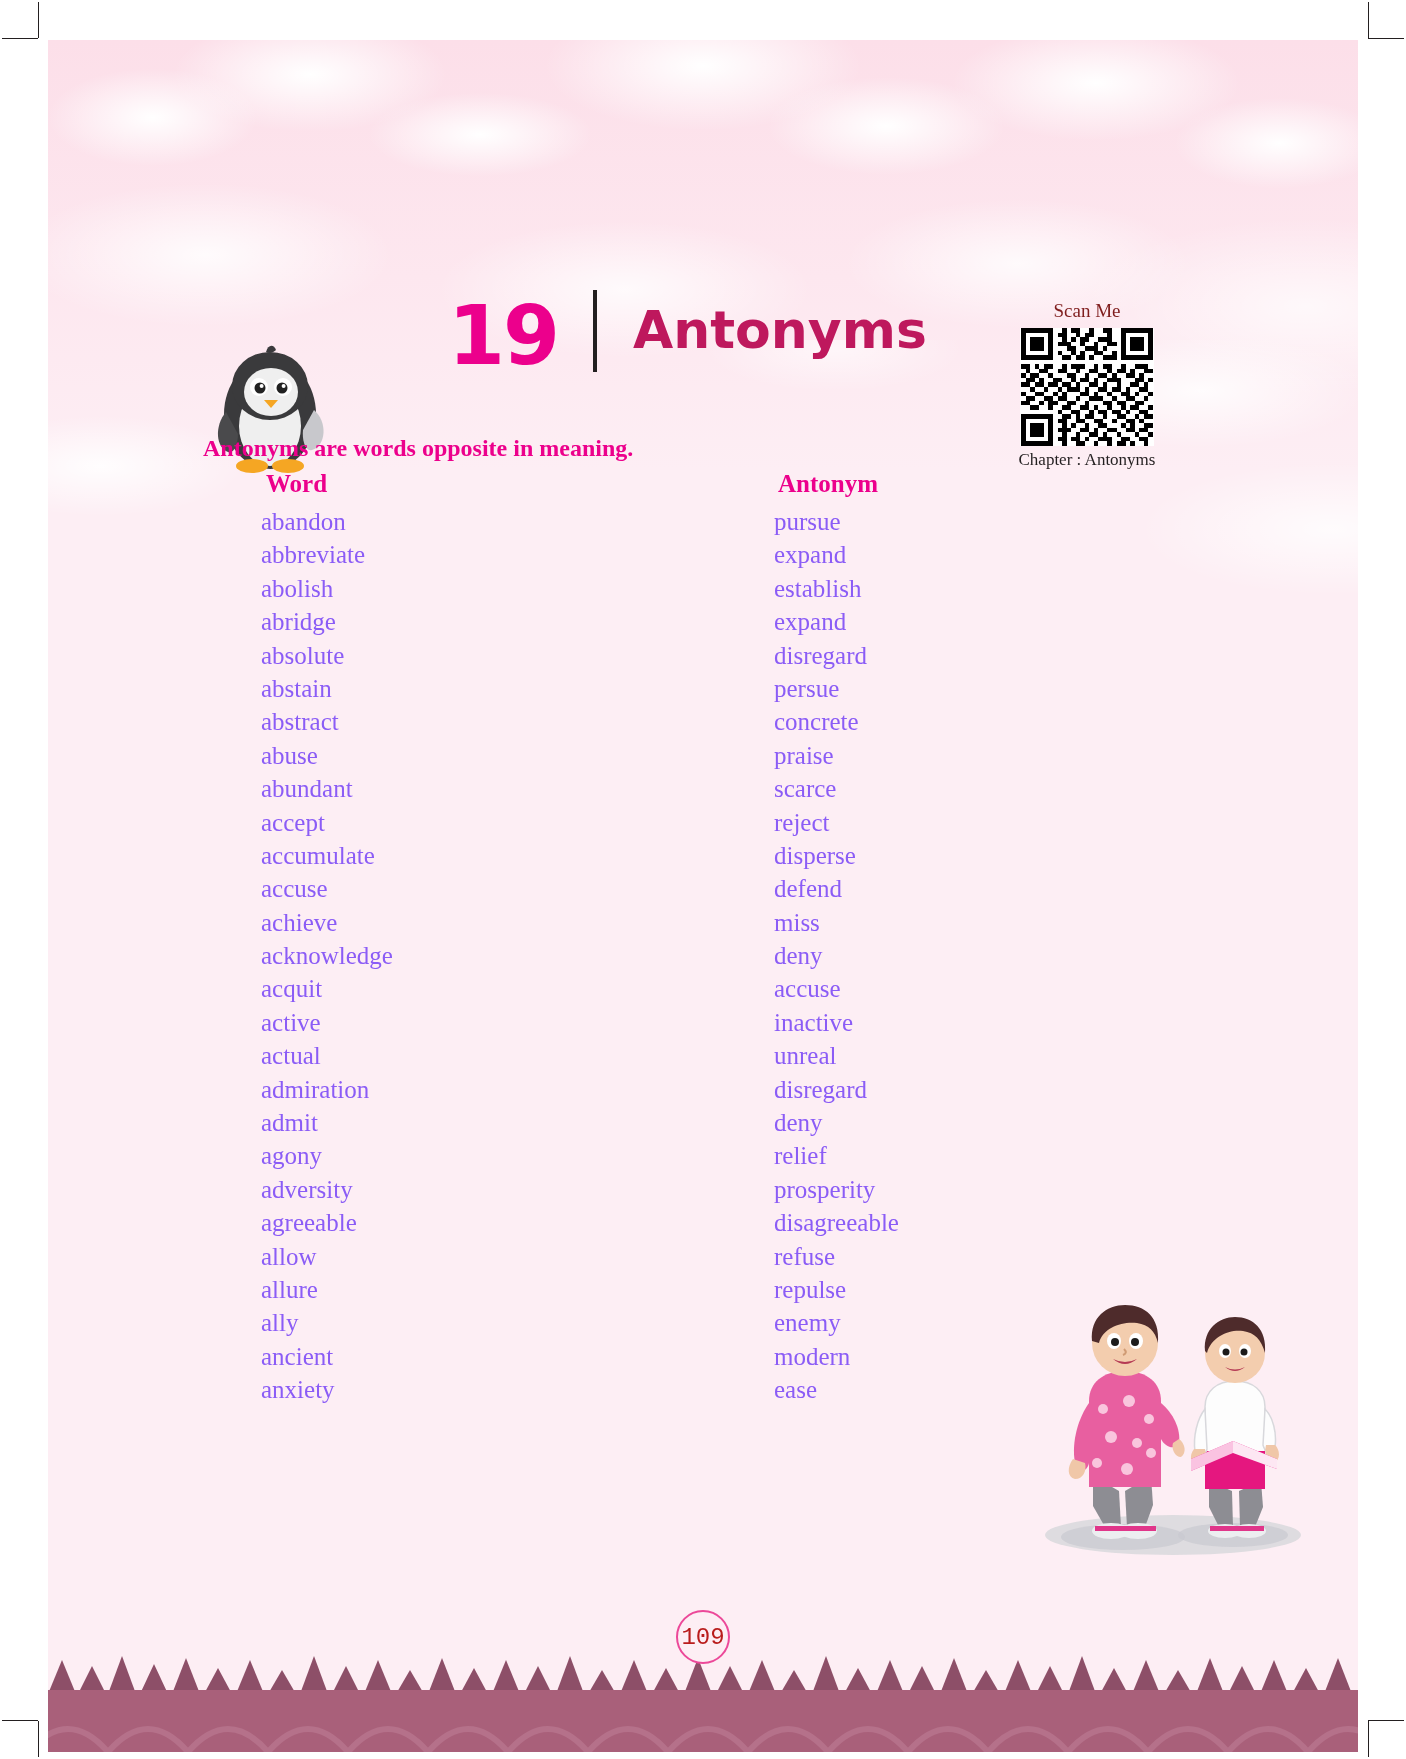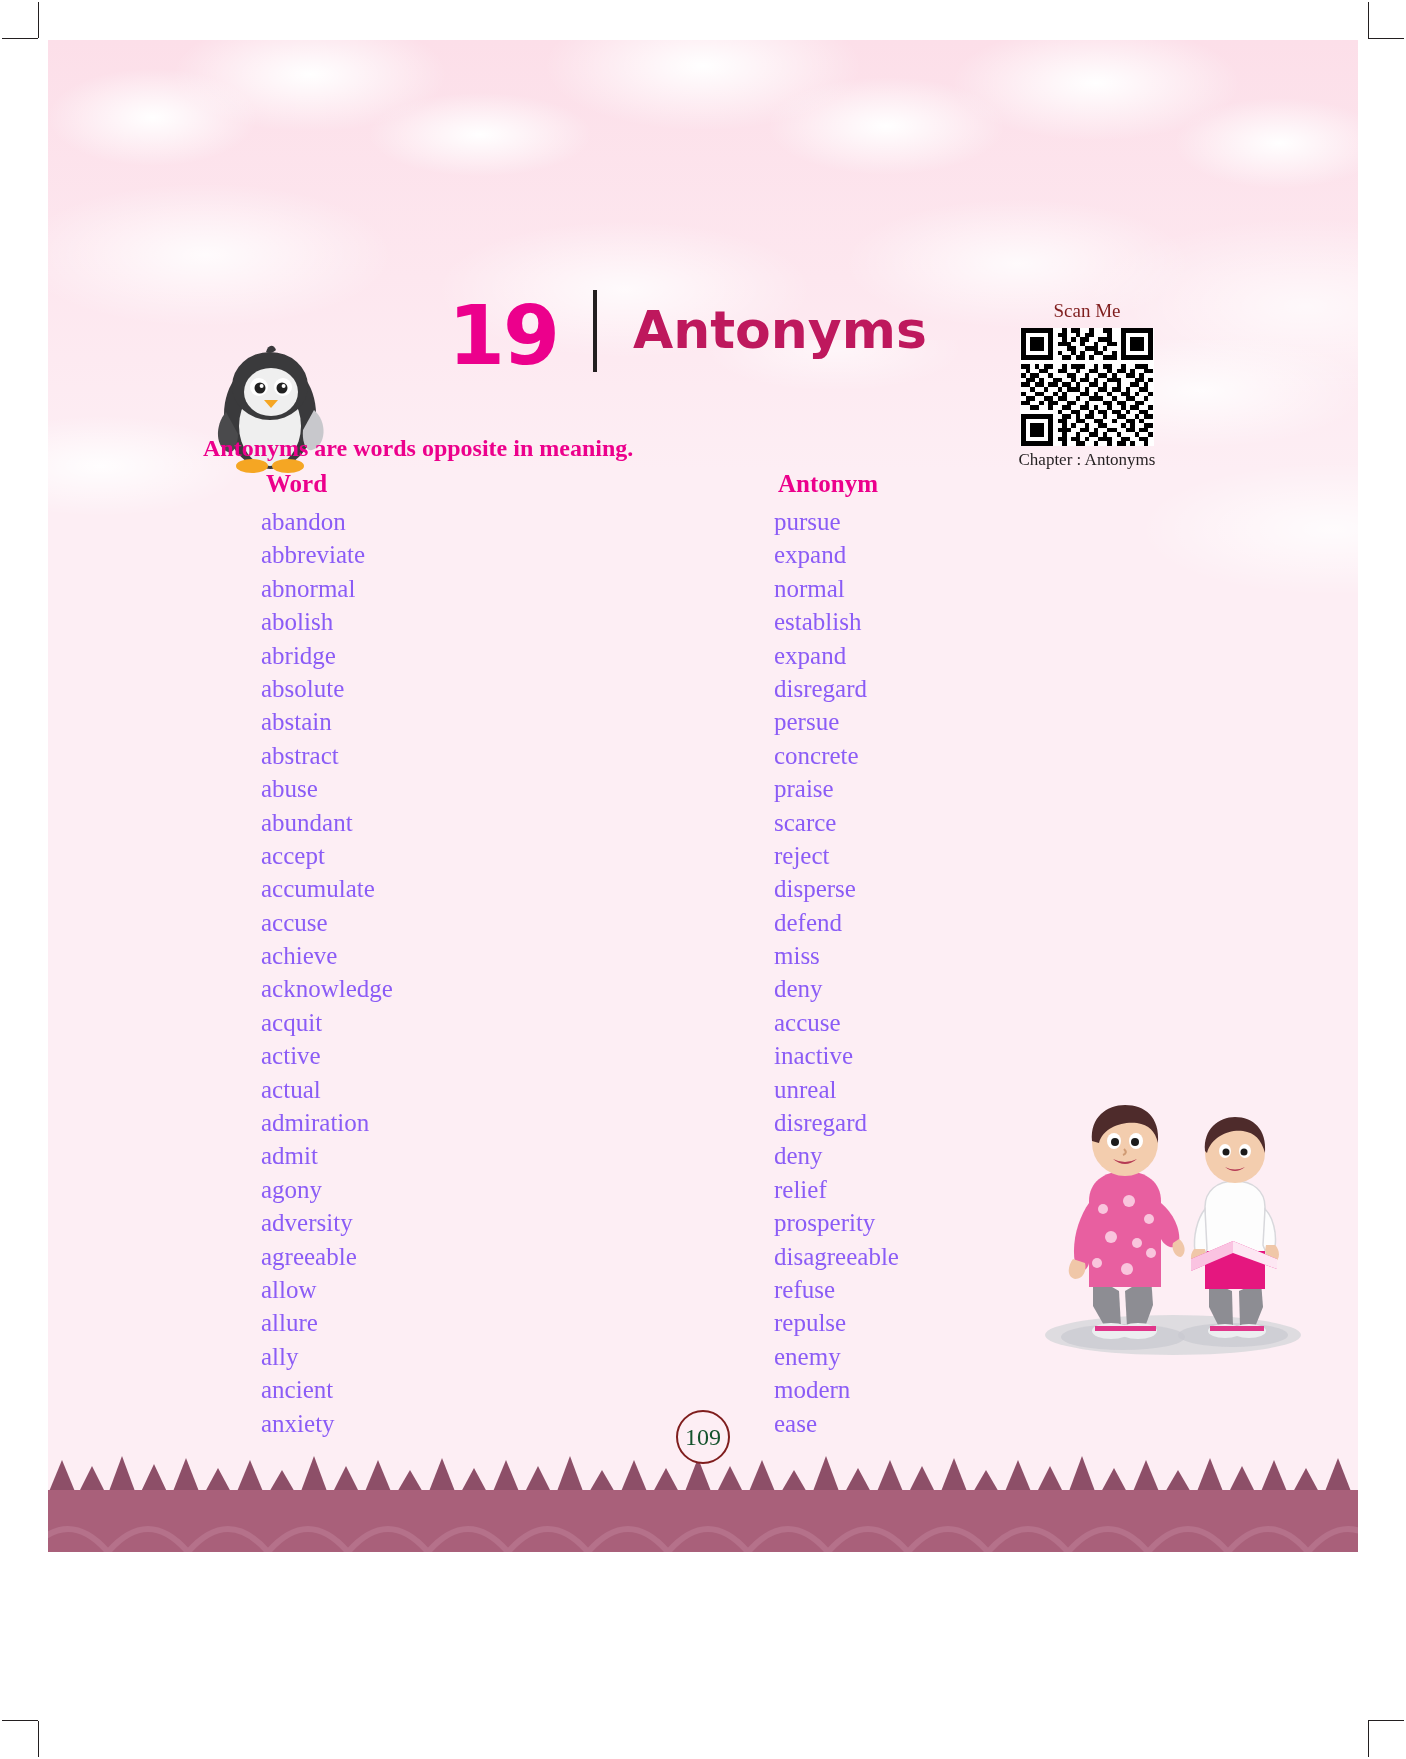--- a/index.html
+++ b/index.html
@@ -22,21 +22,21 @@
   }
   .crop.v { width: 1px; height: 36px; }
   .crop.h { height: 1px; width: 36px; }
 
   
   .page {
     position: absolute;
     left: 48px;
     top: 40px;
     width: 1310px;
-    height: 1512px;
+    height: 1712px;
     background: #fdeef4;
     overflow: hidden;
   }
 
   
   .clouds {
     position: absolute;
     left: 0; top: 0;
     width: 100%;
     height: 430px;
@@ -194,24 +194,24 @@
 
   
   .page-num {
     position: absolute;
     left: 50%;
     transform: translateX(-50%);
     bottom: 88px;
     width: 50px;
     height: 50px;
     border-radius: 50%;
-    border: 2px solid #7f1d1d;
+    border: 2px solid #ec4899;
     background: #fdeef4;
-    color: #14532d;
-    font-family: Liberation Serif, serif;
+    color: #b91c1c;
+    font-family: Liberation Mono, monospace;
     font-size: 24px;
     display: flex;
     align-items: center;
     justify-content: center;
     z-index: 5;
   }
 
   
   .bottom-band {
     position: absolute;
@@ -465,24 +465,20 @@
   <div class="list" id="word-list">
       <div class="row">
         <span class="word">abandon</span>
         <span class="antonym">pursue</span>
       </div>
       <div class="row">
         <span class="word">abbreviate</span>
         <span class="antonym">expand</span>
       </div>
       <div class="row">
-        <span class="word">abnormal</span>
-        <span class="antonym">normal</span>
-      </div>
-      <div class="row">
         <span class="word">abolish</span>
         <span class="antonym">establish</span>
       </div>
       <div class="row">
         <span class="word">abridge</span>
         <span class="antonym">expand</span>
       </div>
       <div class="row">
         <span class="word">absolute</span>
         <span class="antonym">disregard</span>

